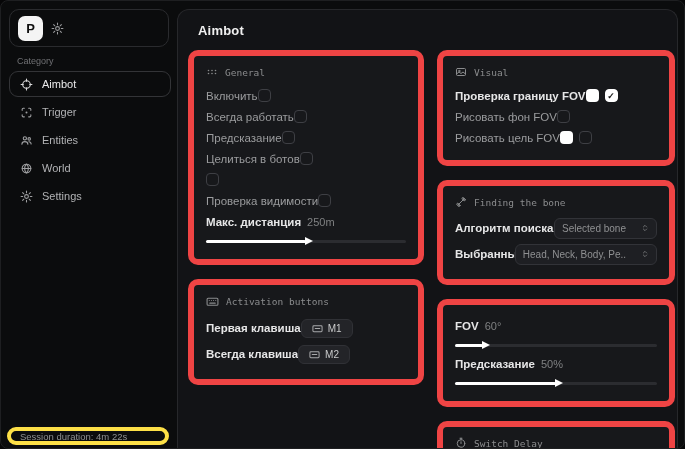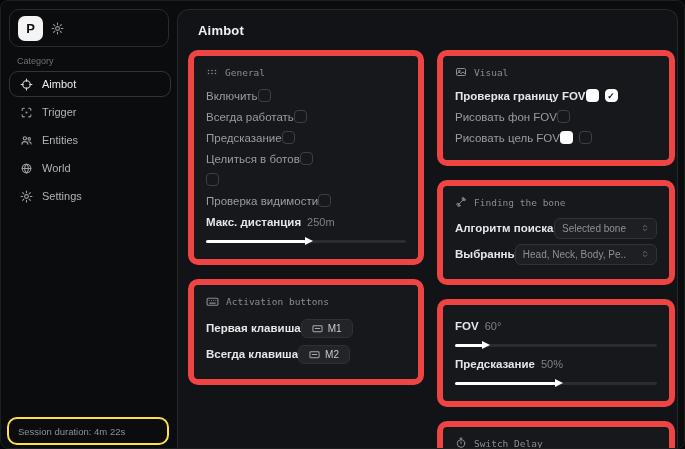--- a/index.html
+++ b/index.html
@@ -25,22 +25,22 @@
   .category-label { position:absolute; left:16px; top:55px; font-size:9px; color:#707174; }
 
   .nav { position:absolute; left:8px; top:70px; width:162px; }
   .nav-item { height:26px; margin-bottom:2px; display:flex; align-items:center; gap:9px;
     padding:0 10px; border-radius:9px; border:1px solid transparent; color:#b2b3b5;
     font-size:11px; cursor:pointer; }
   .nav-item.selected { border-color:#333437; color:#e9e9ea; }
   .nav-item .icon { color:#9fa0a2; }
   .nav-item.selected .icon { color:#dcdcdd; }
 
-  .session-card { position:absolute; left:6px; bottom:5px; width:162px; height:28px;
-    border:2px solid #fde047; border-radius:10px; display:flex; align-items:center;
+  .session-card { position:absolute; left:6px; bottom:5px; width:162px; height:18px;
+    border:4px solid #fde047; border-radius:10px; display:flex; align-items:center;
     padding-left:9px; font-size:9.5px; color:#8f9092; }
 
   
   .main { position:absolute; left:176px; top:8px; width:501px; height:441px;
     background:#121316; border:1px solid #27282b; border-bottom:none;
     border-radius:12px 12px 0 0; overflow:hidden; }
   .main-title { padding:13px 0 0 20px; font-size:13px; font-weight:bold; color:#f0f0f0;
     letter-spacing:.2px; }
   .columns { display:flex; gap:13px; padding:12px 10px 0 10px; align-items:flex-start; }
   .col { width:236px; flex:none; }

